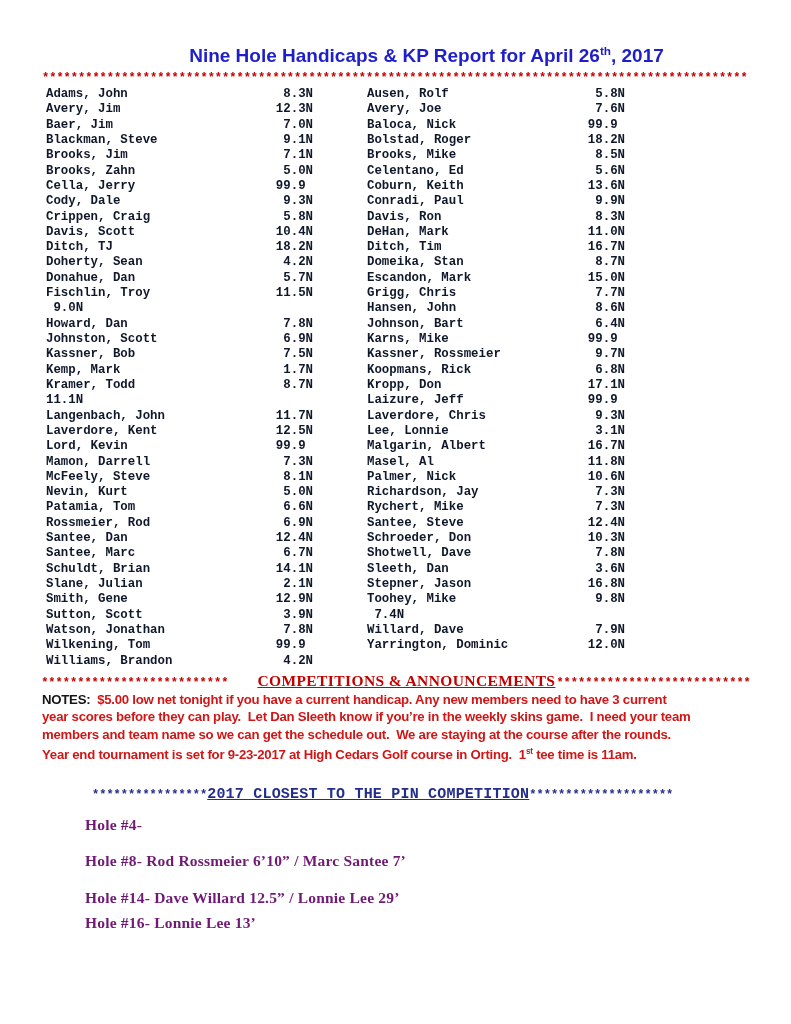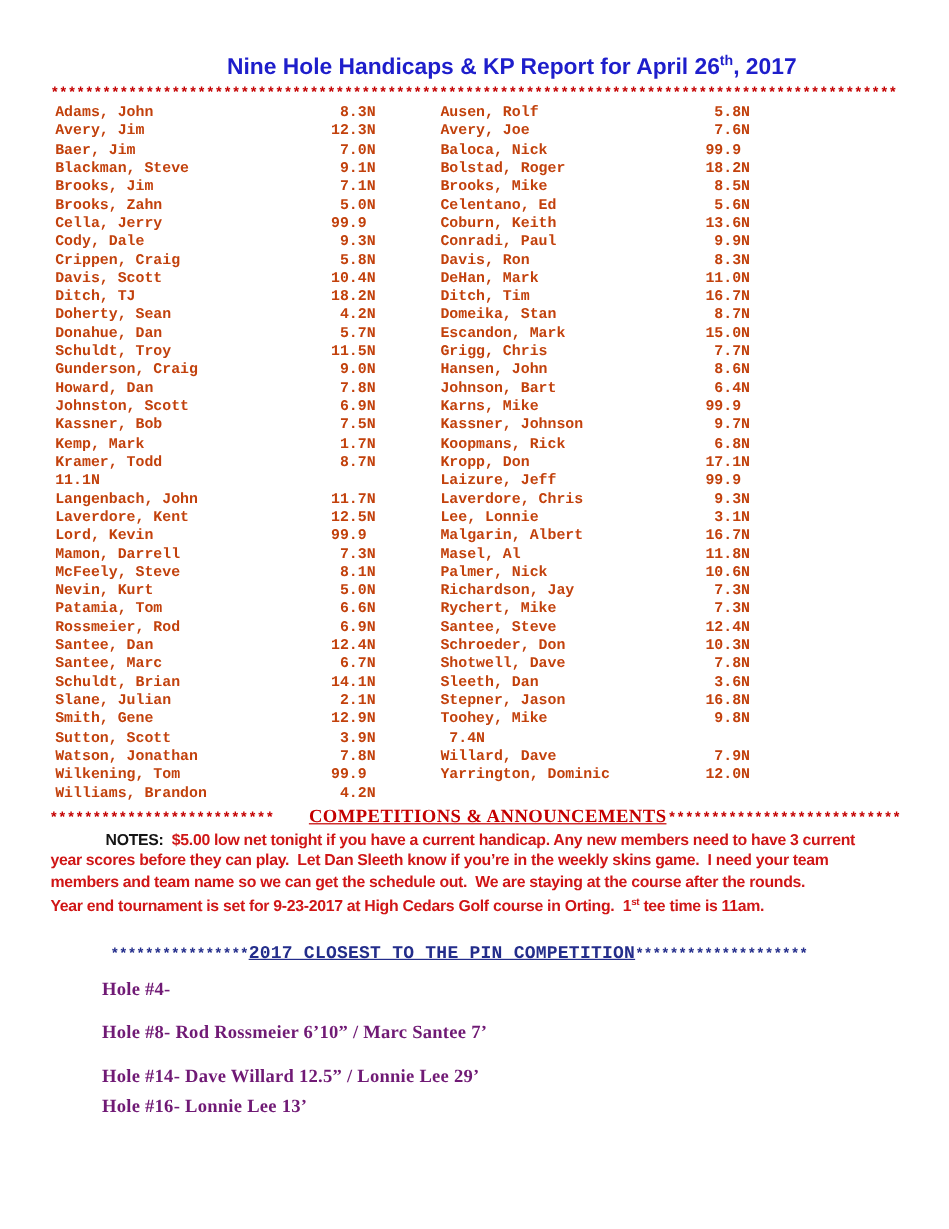--- a/index.html
+++ b/index.html
@@ -12,21 +12,21 @@
     font-size:19px;font-weight:bold;color:#1e1ecb;white-space:nowrap;margin-left:31px;
   }
   .title sup,.sup{font-size:62%;vertical-align:super;font-weight:bold;}
   .divider{
     position:absolute;top:71px;left:42px;width:708px;overflow:hidden;
     white-space:nowrap;font-family:"Liberation Mono", monospace;
     font-weight:bold;font-size:12px;color:#c40000;
   }
   .col{
     position:absolute;top:87px;font-family:"Liberation Mono", monospace;
-    font-weight:bold;font-size:12.4px;line-height:15.32px;color:#c2410c;
+    font-weight:bold;font-size:12.4px;line-height:15.32px;color:#0f172a;
   }
   .col-left{left:46px;width:267px;}
   .col-right{left:367px;width:258px;}
   .row{display:flex;}
   .row .name{flex:1;white-space:pre;overflow:hidden;}
   .row .val{width:5ch;white-space:pre;text-align:right;}
   .ann-header{
     position:absolute;top:672px;left:42px;width:708px;display:flex;
     justify-content:center;align-items:baseline;color:#c40000;
     white-space:nowrap;overflow:hidden;
@@ -34,21 +34,21 @@
   .stars{font-family:"Liberation Mono", monospace;font-weight:bold;font-size:12px;}
   .ann-title{
     font-family:"Liberation Serif", serif;font-weight:bold;font-size:15.5px;
     text-decoration:underline;letter-spacing:0.4px;padding:0 1px;margin-left:28px;
   }
   .notes{
     position:absolute;top:691px;left:42px;width:712px;font-weight:bold;
     font-size:13.2px;line-height:17.3px;color:#d01616;letter-spacing:-0.25px;
   }
   .notes .nline{white-space:pre;}
-  .notes-label{color:#151515;margin-left:46px;}
+  .notes-label{color:#151515;}
   .kp-header{
     position:absolute;top:786px;left:92px;display:flex;align-items:baseline;
     color:#232d8b;white-space:nowrap;
   }
   .kp-title{
     font-family:Liberation Mono, monospace;font-weight:bold;font-size:15px;
     text-decoration:underline;letter-spacing:0.2px;
   }
   .hole{
     position:absolute;left:85px;font-family:"Liberation Serif", serif;
@@ -111,25 +111,24 @@
     </div>
     <div class="row">
       <span class="name">Doherty, Sean</span>
       <span class="val"> 4.2N</span>
     </div>
     <div class="row">
       <span class="name">Donahue, Dan</span>
       <span class="val"> 5.7N</span>
     </div>
     <div class="row">
-      <span class="name">Schuldt, Troy</span>
+      <span class="name">Fischlin, Troy</span>
       <span class="val">11.5N</span>
     </div>
     <div class="row">
-      <span class="name">Gunderson, Craig</span>
       <span class="val"> 9.0N</span>
     </div>
     <div class="row">
       <span class="name">Howard, Dan</span>
       <span class="val"> 7.8N</span>
     </div>
     <div class="row">
       <span class="name">Johnston, Scott</span>
       <span class="val"> 6.9N</span>
     </div>
@@ -280,21 +279,21 @@
     </div>
     <div class="row">
       <span class="name">Johnson, Bart</span>
       <span class="val"> 6.4N</span>
     </div>
     <div class="row">
       <span class="name">Karns, Mike</span>
       <span class="val">99.9 </span>
     </div>
     <div class="row">
-      <span class="name">Kassner, Johnson</span>
+      <span class="name">Kassner, Rossmeier</span>
       <span class="val"> 9.7N</span>
     </div>
     <div class="row">
       <span class="name">Koopmans, Rick</span>
       <span class="val"> 6.8N</span>
     </div>
     <div class="row">
       <span class="name">Kropp, Don</span>
       <span class="val">17.1N</span>
     </div>

